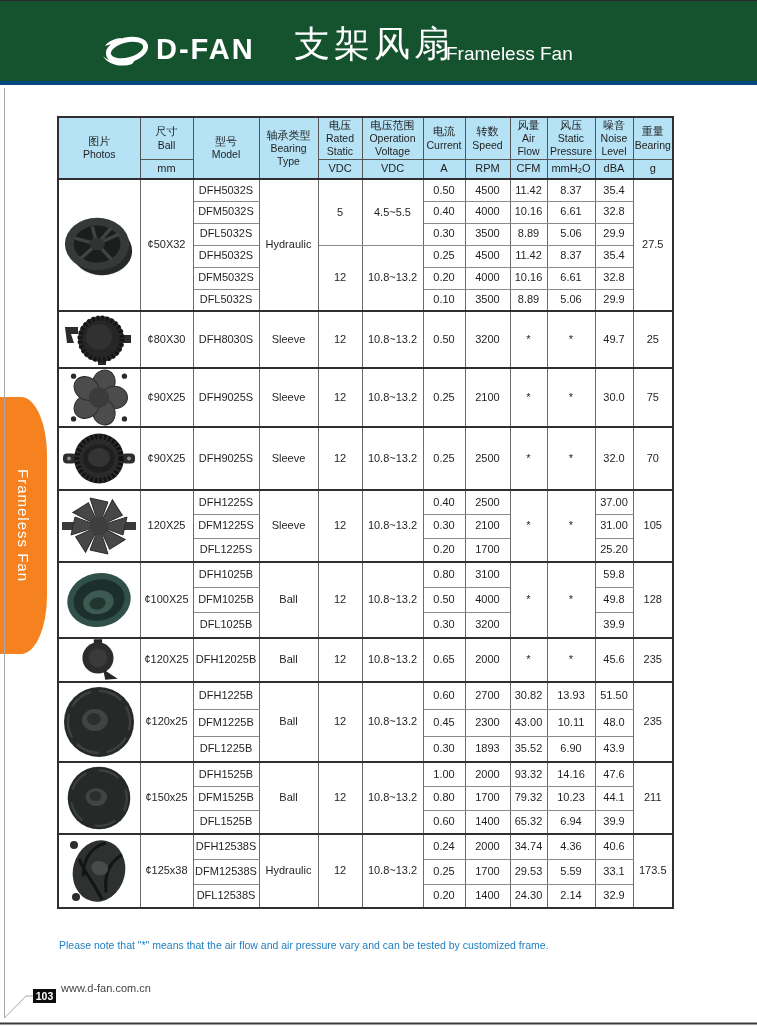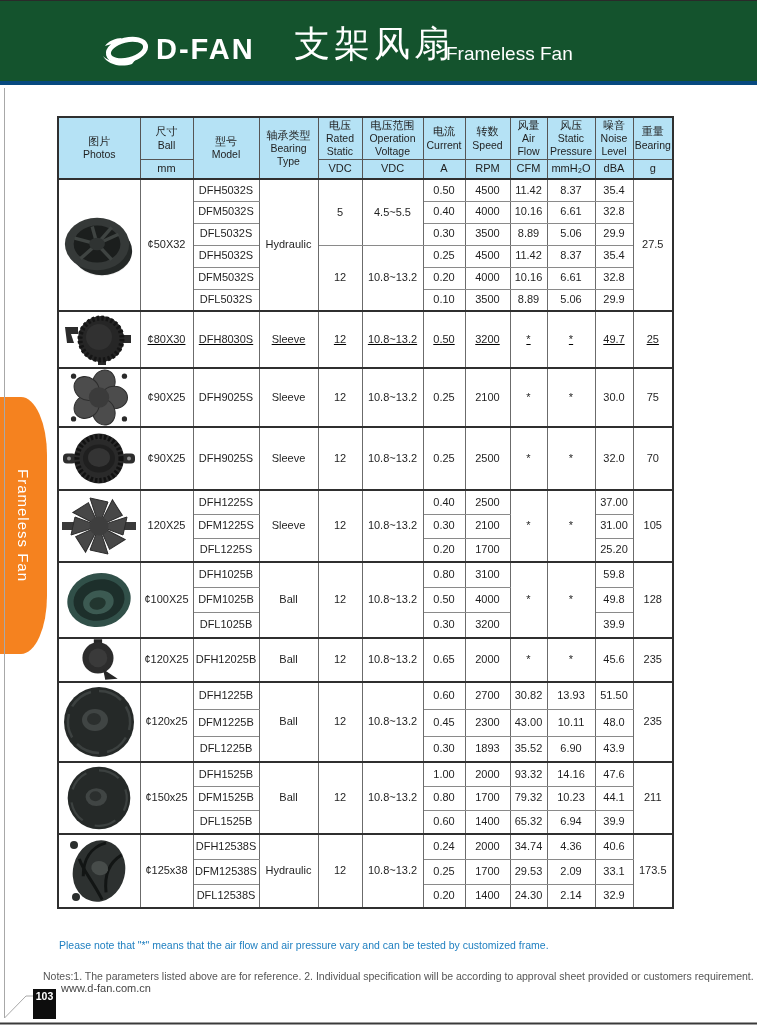--- a/index.html
+++ b/index.html
@@ -34,21 +34,21 @@
   .spec-table thead .main-row{height:42px;}
   .spec-table thead .units-row{height:20px;}
   .spec-table thead .cn{font-size:11px;display:block;}
   .spec-table thead .en{font-size:10.5px;display:block;}
   .spec-table tr.group-start td{border-top:2px solid #2f2f2f;}
   .photo-cell svg{display:block;margin:0 auto;}
 
   
   .foot-note{position:absolute;left:59px;top:939px;font-size:10.5px;color:#1e7fc0;}
   .foot-notes{position:absolute;left:43px;top:970px;font-size:10.5px;color:#555;}
-  .page-num{position:absolute;left:33px;top:989px;width:23px;height:30px;background:#0d0d0d;
+  .page-num{position:absolute;left:33px;top:989px;width:23px;height:14px;background:#0d0d0d;
             color:#fff;font-size:10.5px;font-weight:bold;text-align:center;line-height:14px;}
   .site-url{position:absolute;left:61px;top:982px;font-size:11px;color:#444;}
 </style>
 </head>
 <body>
 
 <div class="page">
 
   <div class="topbar">
     <svg class="logo-swoosh" width="48" height="34" viewBox="0 0 48 34">
@@ -210,21 +210,21 @@
           <td>32.8</td>
         </tr>
         <tr style="height: 22px;">
           <td>DFL5032S</td>
           <td>0.10</td>
           <td>3500</td>
           <td>8.89</td>
           <td>5.06</td>
           <td>29.9</td>
         </tr>
-        <tr class="group-start" style="height: 57px; text-decoration: underline;">
+        <tr class="group-start" style="height: 57px;">
           <td rowspan="1" class="photo-cell">
             <svg width="80" height="52" viewBox="0 0 80 52">
     <path d="M6,13 h13 v7 h-7 l3,9 h-7 z" fill="#2b2b2b"></path>
     <rect x="63" y="21" width="9" height="8" fill="#2b2b2b"></rect>
     <rect x="39" y="45" width="8" height="6" fill="#2b2b2b"></rect>
     <circle cx="42" cy="25" r="23" fill="#262626"></circle>
     <circle cx="42" cy="25" r="21" fill="none" stroke="#151515" stroke-width="5" stroke-dasharray="2.5 2.2"></circle>
     <circle cx="40" cy="23" r="13" fill="#313131"></circle>
    </svg>
           </td>
@@ -507,36 +507,35 @@
           <td>34.74</td>
           <td>4.36</td>
           <td>40.6</td>
           <td rowspan="3">173.5</td>
         </tr>
         <tr style="height: 25px;">
           <td>DFM12538S</td>
           <td>0.25</td>
           <td>1700</td>
           <td>29.53</td>
-          <td>2.09</td>
+          <td>5.59</td>
           <td>33.1</td>
         </tr>
         <tr style="height: 24px;">
           <td>DFL12538S</td>
           <td>0.20</td>
           <td>1400</td>
           <td>24.30</td>
           <td>2.14</td>
           <td>32.9</td>
         </tr>
       </tbody>
   </table>
 
   <div class="foot-note">Please note that  "*"  means that the air flow and air pressure vary and can be tested by customized frame.</div>
-  <div class="foot-notes">Notes:1. The parameters listed above are for reference.   2. Individual specification will be according to approval sheet provided or customers requirement.</div>
   <div class="page-num">103</div>
   <div class="site-url">www.d-fan.com.cn</div>
 
   <svg class="edge-lines" width="757" height="1027" viewBox="0 0 757 1027">
     <line x1="4.5" y1="88" x2="4.5" y2="1018" stroke="#a8a8a8" stroke-width="1"></line>
     <polyline points="4.5,1018 26,996 33,996" fill="none" stroke="#a8a8a8" stroke-width="1"></polyline>
     <line x1="0" y1="1023.5" x2="757" y2="1023.5" stroke="#3a3a3a" stroke-width="2"></line>
     <line x1="0" y1="0.5" x2="757" y2="0.5" stroke="#2a2a2a" stroke-width="1"></line>
   </svg>
 

